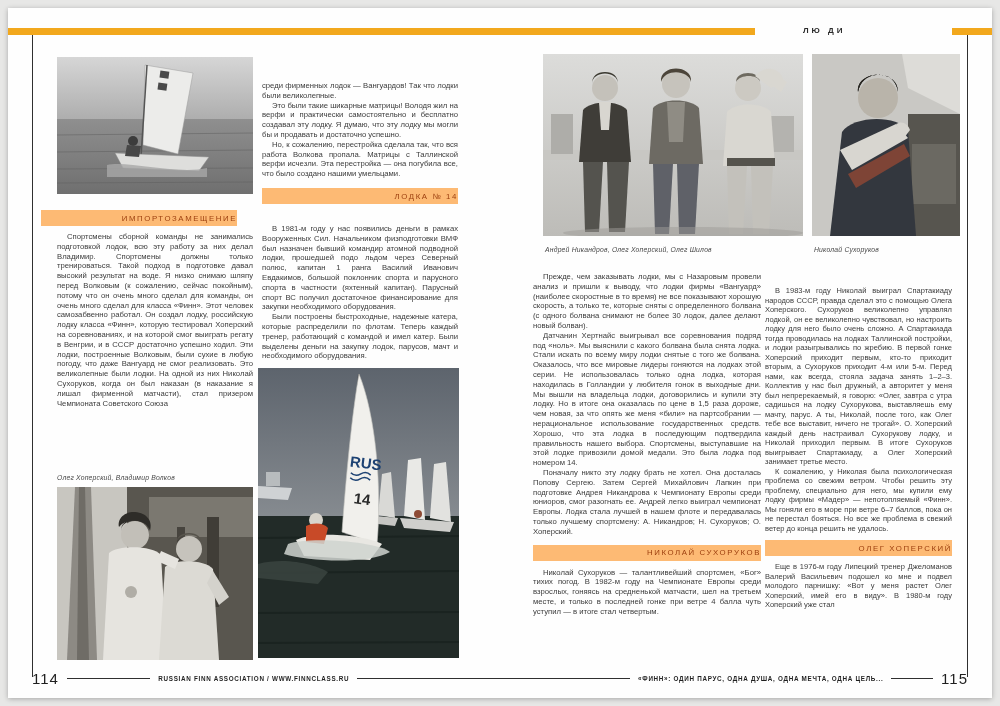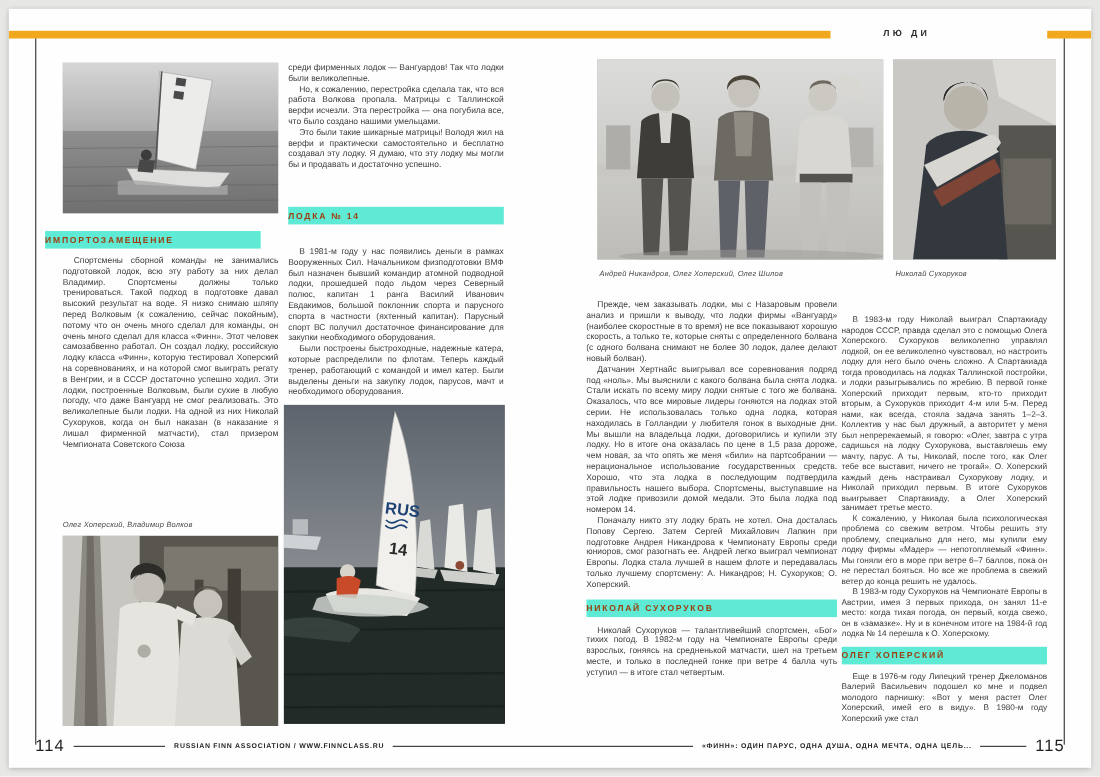--- a/index.html
+++ b/index.html
@@ -36,24 +36,24 @@
   .fl1{flex:1.1;}
   .fl2{flex:3.6;}
   .fl3{flex:0.55;}
   .footer-text{
     font-size:6.3px;letter-spacing:.7px;color:#1f1f1f;white-space:nowrap;
     font-weight:bold;
   }
   
   .body-text{font-size:7.7px;line-height:9.8px;text-align:justify;color:#3b3b3b;}
   .body-text p{margin:0;text-indent:10px;}
-  .body-text p.noindent{text-indent:0;}
+  .body-text p.noindent{text-indent:0;margin-top:24px;}
   .orange-header{
-    background:#5eead4;color:#9C3F0E;font-weight:bold;
-    font-size:7.8px;letter-spacing:1.6px;text-align:left;
+    background:#fdba74;color:#9C3F0E;font-weight:normal;
+    font-size:7.8px;letter-spacing:1.6px;text-align:right;
     padding:3.5px 0;text-transform:uppercase;
   }
   .caption{font-size:6.8px;font-style:italic;color:#474747;letter-spacing:.2px;}
   .photo{display:block;background:#bbb;}
   .clip{overflow:hidden;}
 </style>
 </head>
 <body>
 
 <div class="spread">
@@ -122,22 +122,22 @@
 
     <circle cx="132" cy="62" r="13" fill="#c6c3bc"></circle>
     <path d="M119,58 C119,44 145,44 145,58 C145,50 140,46 132,46 C124,46 119,50 119,58 Z" fill="#57544c"></path>
     <path d="M108,80 C116,72 148,72 156,82 L162,173 L102,173 Z" fill="#dcdad4"></path>
     <path d="M104,64 L122,72 L118,82 L100,74 Z" fill="#e6e4df"></path>
     <path d="M156,84 L172,110 L162,118 L150,96 Z" fill="#d4d2cc"></path>
   </svg>
 
   <div class="abs body-text" style="left:254px;top:49px;width:196px;">
     <p class="noindent">среди фирменных лодок — Вангуардов! Так что лодки были великолепные.</p>
+    <p>Это были такие шикарные матрицы! Володя жил на верфи и практически самостоятельно и бесплатно создавал эту лодку. Я думаю, что эту лодку мы могли бы и продавать и достаточно успешно.</p>
     <p>Но, к сожалению, перестройка сделала так, что вся работа Волкова пропала. Матрицы с Таллинской верфи исчезли. Эта перестройка — она погубила все, что было создано нашими умельцами.</p>
-    <p>Это были такие шикарные матрицы! Володя жил на верфи и практически самостоятельно и бесплатно создавал эту лодку. Я думаю, что эту лодку мы могли бы и продавать и достаточно успешно.</p>
   </div>
 
   <div class="abs orange-header" style="left:254px;top:180px;width:196px;">
     <span>ЛОДКА № 14</span>
   </div>
 
   <div class="abs body-text clip" style="left:254px;top:216px;width:196px;height:155px;">
     <p>В 1981-м году у нас появились деньги в рамках Вооруженных Сил. Начальником физподготовки ВМФ был назначен бывший командир атомной подводной лодки, прошедшей подо льдом через Северный полюс, капитан 1 ранга Василий Иванович Евдакимов, большой поклонник спорта и парусного спорта в частности (яхтенный капитан). Парусный спорт ВС получил достаточное финансирование для закупки необходимого оборудования.</p>
     <p>Были построены быстроходные, надежные катера, которые распределили по флотам. Теперь каждый тренер, работающий с командой и имел катер. Были выделены деньги на закупку лодок, парусов, мачт и необходимого оборудования.</p>
   </div>
@@ -248,21 +248,20 @@
     </div>
     <div class="body-text">
       <p>Николай Сухоруков — талантливейший спортсмен, «Бог» тихих погод. В 1982-м году на Чемпионате Европы среди взрослых, гоняясь на средненькой матчасти, шел на третьем месте, и только в последней гонке при ветре 4 балла чуть уступил — в итоге стал четвертым.</p>
     </div>
   </div>
 
   <div class="abs clip" style="left:757px;top:250px;width:187px;height:408px;margin-top:28px;">
     <div class="body-text" style="font-size:7.5px;line-height:9.5px;">
       <p>В 1983-м году Николай выиграл Спартакиаду народов СССР, правда сделал это с помощью Олега Хоперского. Сухоруков великолепно управлял лодкой, он ее великолепно чувствовал, но настроить лодку для него было очень сложно. А Спартакиада тогда проводилась на лодках Таллинской постройки, и лодки разыгрывались по жребию. В первой гонке Хоперский приходит первым, кто-то приходит вторым, а Сухоруков приходит 4-м или 5-м. Перед нами, как всегда, стояла задача занять 1–2–3. Коллектив у нас был дружный, а авторитет у меня был непререкаемый, я говорю: «Олег, завтра с утра садишься на лодку Сухорукова, выставляешь ему мачту, парус. А ты, Николай, после того, как Олег тебе все выставит, ничего не трогай». О. Хоперский каждый день настраивал Сухорукову лодку, и Николай приходил первым. В итоге Сухоруков выигрывает Спартакиаду, а Олег Хоперский занимает третье место.</p>
       <p>К сожалению, у Николая была психологическая проблема со свежим ветром. Чтобы решить эту проблему, специально для него, мы купили ему лодку фирмы «Мадер» — непотопляемый «Финн». Мы гоняли его в море при ветре 6–7 баллов, пока он не перестал бояться. Но все же проблема в свежий ветер до конца решить не удалось.</p>
-      <p>В 1983-м году Сухоруков на Чемпионате Европы в Австрии, имея 3 первых прихода, он занял 11-е место: когда тихая погода, он первый, когда свежо, он в «замазке». Ну и в конечном итоге на 1984-й год лодка № 14 перешла к О. Хоперскому.</p>
     </div>
     <div class="orange-header col" style="margin:7px 0 6px 0;">
       <span>ОЛЕГ ХОПЕРСКИЙ</span>
     </div>
     <div class="body-text" style="font-size:7.5px;line-height:9.5px;">
       <p>Еще в 1976-м году Липецкий тренер Джеломанов Валерий Васильевич подошел ко мне и подвел молодого парнишку: «Вот у меня растет Олег Хоперский, имей его в виду». В 1980-м году Хоперский уже стал</p>
     </div>
   </div>
 
   <div class="abs footer-band">

